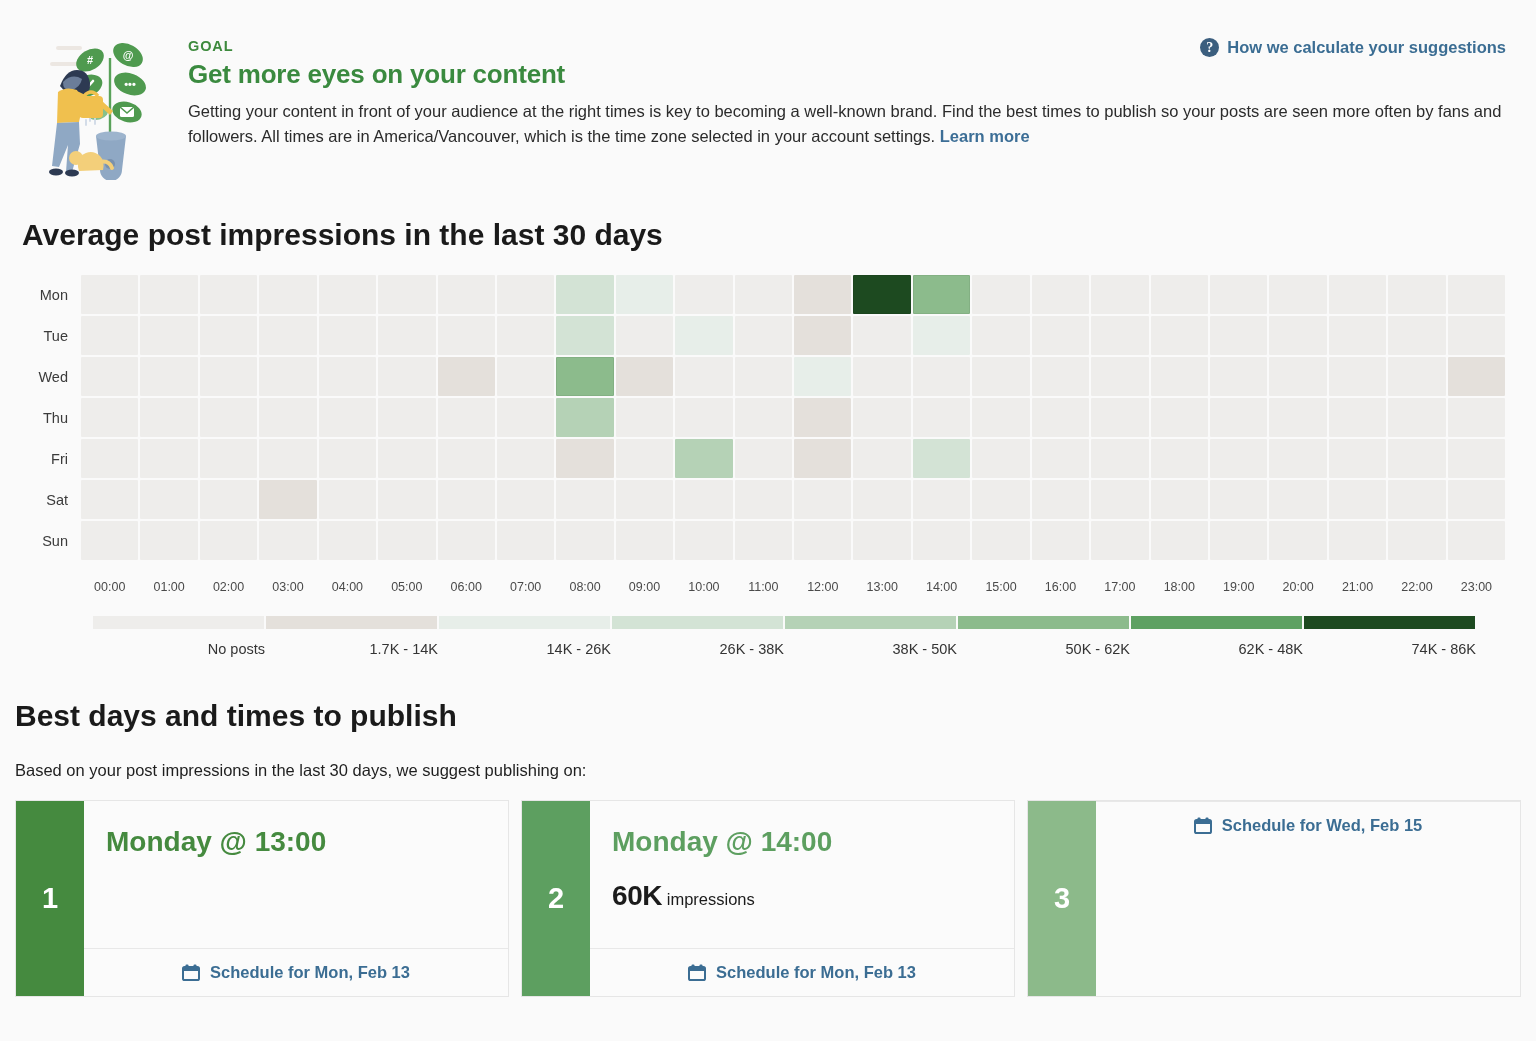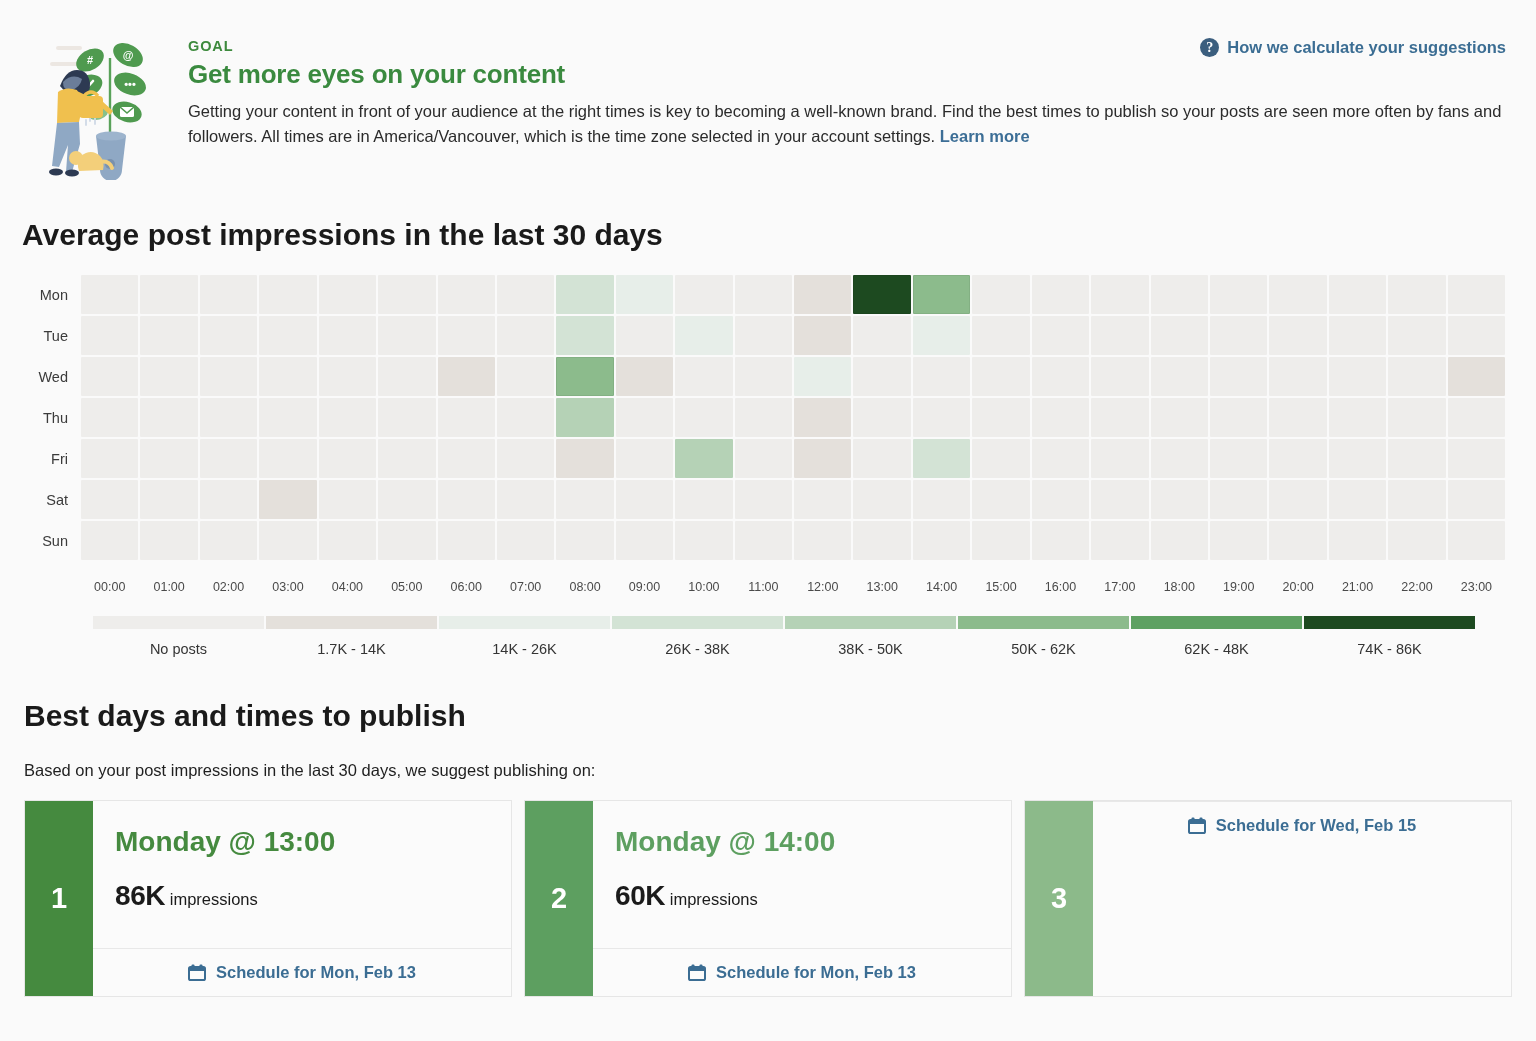--- a/index.html
+++ b/index.html
@@ -65,24 +65,24 @@
 
   .time-axis { display: flex; margin-top: 19px; }
   .time-axis .spacer { width: 58px; flex: 0 0 58px; }
   .time-axis .ticks { flex: 1; display: flex; }
   .tick { flex: 1 1 0; text-align: center; font-size: 12.5px; color: #4a4a4a; }
 
   
   .legend { display: flex; margin-top: 22px; padding: 0 30px 0 70px; }
   .leg-item { flex: 1 1 0; display: flex; flex-direction: column; align-items: stretch; }
   .leg-swatch { height: 13px; margin: 0 1px; }
-  .leg-label { text-align: center; font-size: 14.5px; color: #343434; margin-top: 12px; }
+  .leg-label { text-align: right; font-size: 14.5px; color: #343434; margin-top: 12px; }
 
   
-  .best-wrap { padding: 0 24px; margin-top: 42px; }
+  .best-wrap { padding: 0 15px; margin-top: 42px; }
   .best-sub { font-size: 16.5px; color: #1f1f1f; margin: 28px 0 0 0; }
   .best-sub b { font-weight: normal; margin-top: 38px; }
 
   .cards { display: flex; gap: 12px; margin-top: 20px; }
   .card {
     flex: 1 1 0; display: flex;
     background: #fbfbfb; border: 1px solid #e6e6e6;
     min-height: 197px;
   }
   .rank {
@@ -445,21 +445,20 @@
 
   <div class="best-wrap">
     <h2 class="sec-title">Best days and times to publish</h2>
     <p class="best-sub"><span>Based on your </span><b>post impressions in the last 30 days</b><span>, we suggest publishing on:</span></p>
     <div class="cards" id="cards">
         <div class="card">
           <div class="rank" style="background: rgb(69, 138, 63);">1</div>
           <div class="card-body">
             <div class="card-main">
               <div class="card-when" style="color: rgb(69, 138, 63);">Monday @ 13:00</div>
-              <div class="card-metric"><span class="big">86K</span><span> impressions</span></div>
             </div>
             <div class="card-foot">
               <span>
                 <svg class="cal-icon" viewBox="0 0 18 17" aria-hidden="true">
                   <rect x="1" y="3" width="16" height="13" rx="1.6" fill="none" stroke="#3b6d93" stroke-width="2"></rect>
                   <rect x="1" y="3" width="16" height="4" fill="#3b6d93"></rect>
                   <rect x="3.5" y="0.5" width="3" height="4" rx="1" fill="#3b6d93"></rect>
                   <rect x="11.5" y="0.5" width="3" height="4" rx="1" fill="#3b6d93"></rect>
                 </svg>
               </span>

